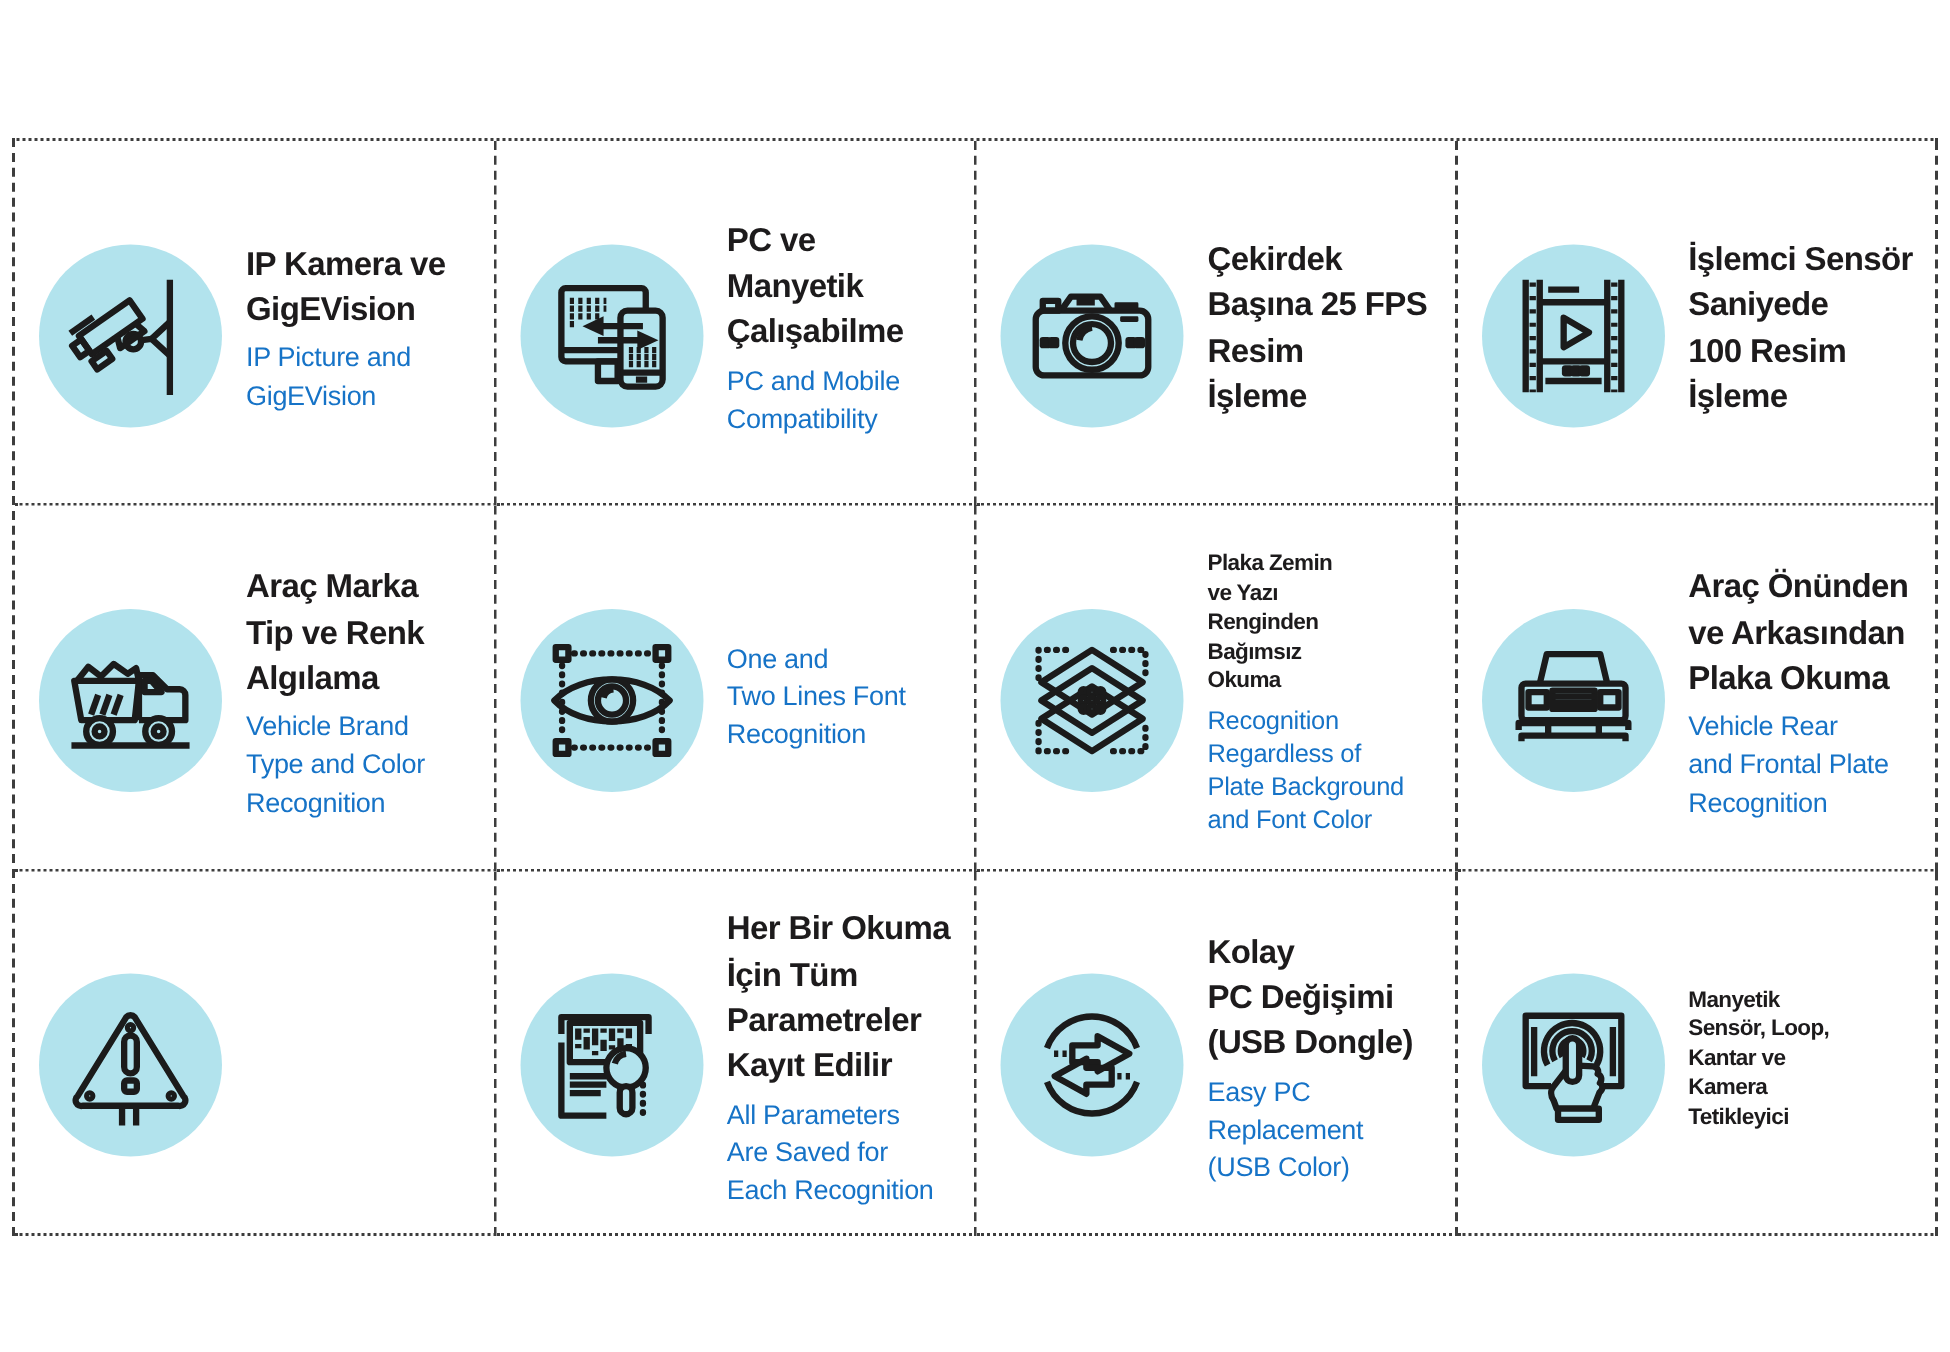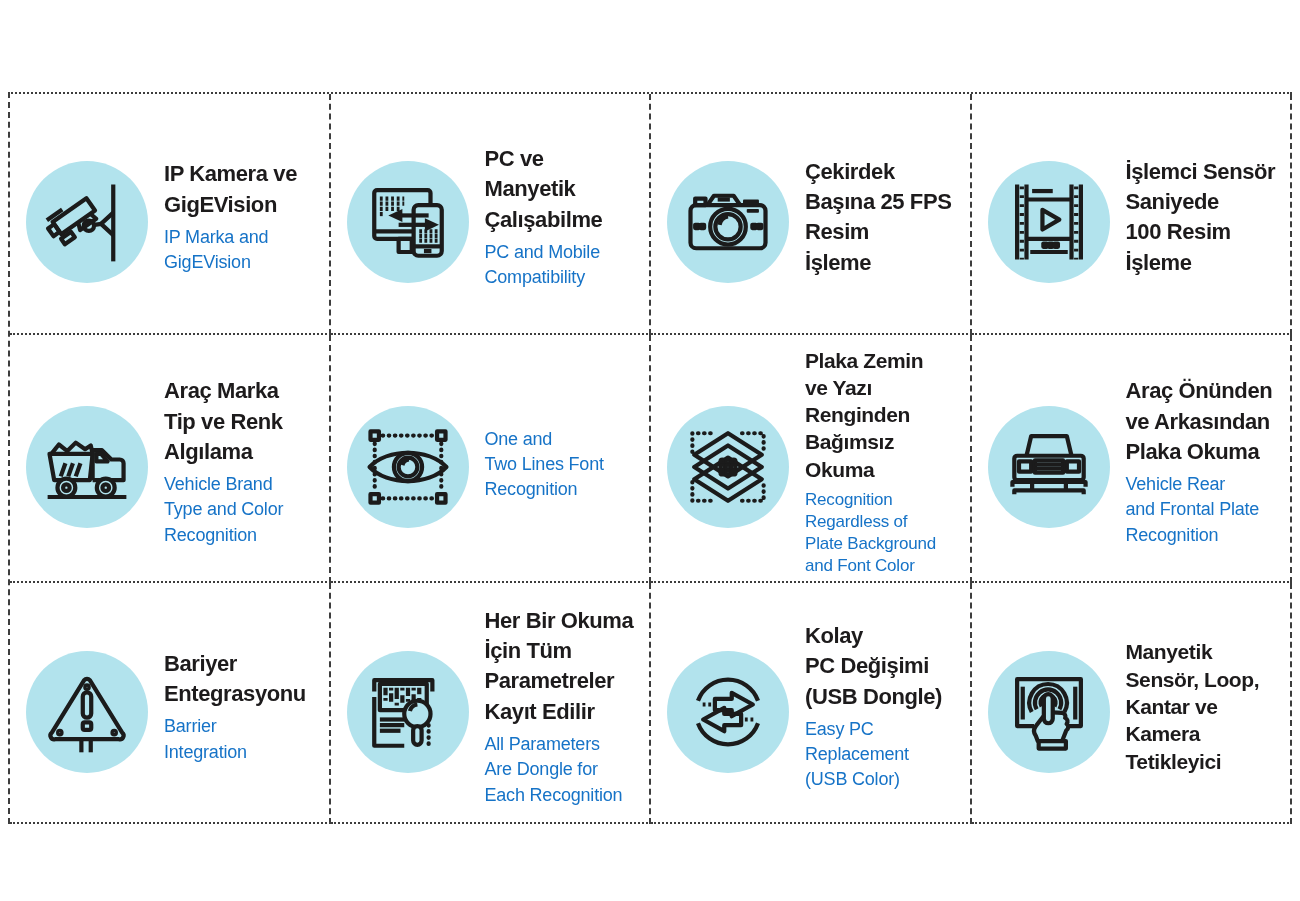--- a/index.html
+++ b/index.html
@@ -30,21 +30,21 @@
   svg.ic{width:90px;height:90px;display:block}
   .texts{min-width:0;flex:1}
   .title{
     font-size:22px;font-weight:bold;color:var(--title);
     line-height:1.38;letter-spacing:-0.4px;white-space:pre-line;
   }
   .subtitle{
     font-size:18px;color:var(--accent);margin-top:5px;
     line-height:1.4;letter-spacing:-0.2px;white-space:pre-line;
   }
-  .cell.compact .title{font-size:21px;line-height:1.3}
+  .cell.compact .title{font-size:15px;line-height:1.3}
   .cell.compact .subtitle{font-size:17px;line-height:1.3;margin-top:6px}
   
   svg.ic *{stroke:var(--ink);stroke-width:4.5;fill:none;stroke-linejoin:round}
   svg.ic .fill{fill:var(--ink);stroke:none}
   svg.ic .bg{fill:var(--circle)}
   svg.ic .dots{stroke-linecap:butt}
   svg.ic .rdots{stroke-linecap:round}
 </style>
 </head>
 <body>
@@ -63,21 +63,21 @@
           <rect x="4" y="33" width="8" height="10"></rect>
           <line x1="8" y1="25" x2="28" y2="25"></line>
           <path d="M34 46 L31 54 L52 54 L50 46"></path>
           <rect x="9" y="50" width="13" height="7"></rect>
         </g>
       </svg>
     </div>
     <div class="texts">
       <div class="title">IP Kamera ve
 GigEVision</div>
-      <div class="subtitle">IP Marka and
+      <div class="subtitle">IP Picture and
 GigEVision</div>
     </div>
   </div>
 
   <div class="cell">
     <div class="badge">
       <svg class="ic" viewBox="0 0 96 96">
         <rect x="12" y="14" width="60" height="52" rx="3"></rect>
         <line x1="12" y1="58" x2="72" y2="58"></line>
         <rect class="fill" x="58" y="60" width="4" height="4"></rect>
@@ -297,26 +297,20 @@
         <path d="M45 14 a4 4 0 0 1 6 0 L85.5 70 a4 4 0 0 1 -3.5 7 H14 a4 4 0 0 1 -3.5 -7 Z" stroke-width="5"></path>
         <rect x="43.5" y="27" width="9" height="27" rx="4.5"></rect>
         <rect x="43.5" y="59" width="9" height="8" rx="2"></rect>
         <g class="fill">
           <circle cx="48" cy="21.5" r="1.8"></circle>
             <circle cx="19" cy="70" r="1.8"></circle>
             <circle cx="77" cy="70" r="1.8"></circle>
         </g>
       </svg>
     </div>
-    <div class="texts">
-      <div class="title">Bariyer
-Entegrasyonu</div>
-      <div class="subtitle">Barrier
-Integration</div>
-    </div>
   </div>
 
   <div class="cell">
     <div class="badge">
       <svg class="ic" viewBox="0 0 96 96">
         <path d="M12 26 V14 H74 V26 M12 32 V84 H44"></path>
         <rect x="18" y="18" width="50" height="28"></rect>
         <g stroke-width="3" class="dots">
           <line x1="24" y1="22" x2="24" y2="42" stroke-dasharray="8 3 3 6"></line>
           <line x1="30" y1="22" x2="30" y2="42" stroke-dasharray="3 3 9 5"></line>
@@ -336,21 +330,21 @@
           <line x1="70" y1="62" x2="70" y2="82"></line>
         </g>
       </svg>
     </div>
     <div class="texts">
       <div class="title">Her Bir Okuma
 İçin Tüm
 Parametreler
 Kayıt Edilir</div>
       <div class="subtitle">All Parameters
-Are Dongle for
+Are Saved for
 Each Recognition</div>
     </div>
   </div>
 
   <div class="cell">
     <div class="badge">
       <svg class="ic" viewBox="0 0 96 96">
         <path d="M16 36 A34 34 0 0 1 80 36" stroke-width="5"></path>
         <path d="M80 60 A34 34 0 0 1 16 60" stroke-width="5"></path>
         <path d="M34 34 H52 V27.5 L74.5 40 L52 52.5 V46 H34 Z"></path>

